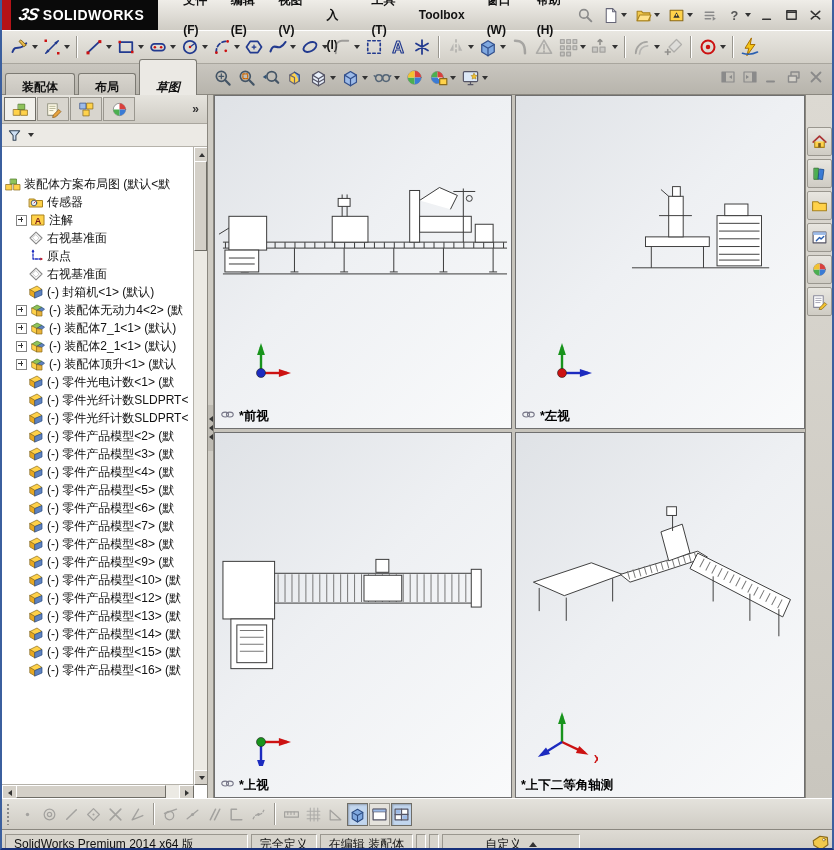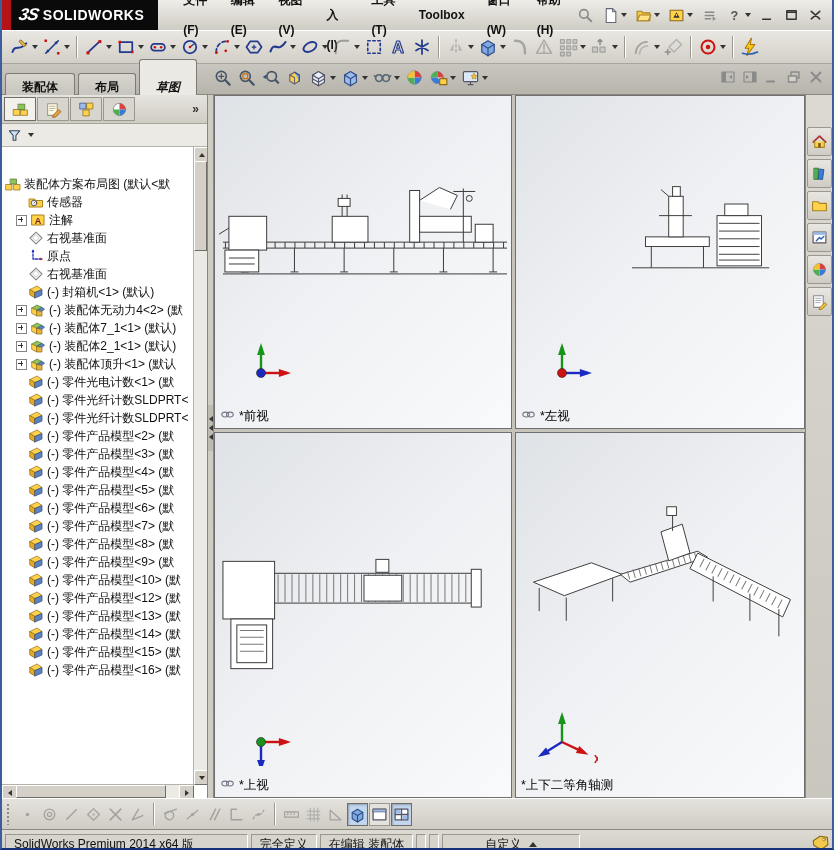--- a/index.html
+++ b/index.html
@@ -65,21 +65,21 @@
   .tri.left{border-top:3px solid transparent;border-bottom:3px solid transparent;border-right:4px solid #333;}
   .tri.right{border-top:3px solid transparent;border-bottom:3px solid transparent;border-left:4px solid #333;}
   
   #vsplit{width:5px;background:#cfccc4;border-right:1px solid #8a877f;position:relative;}
   #vsplit .handle{position:absolute;top:310px;left:0;width:5px;height:46px;background:#bdbab2;display:flex;flex-direction:column;align-items:center;justify-content:center;gap:3px;}
   
   #viewgrid{flex:1;display:grid;grid-template-columns:298px 3px 1fr;grid-template-rows:334px 3px 1fr;background:#b7b4ac;}
   .gsplit{background:#c6c3bb;}
   .pane{position:relative;border:1px solid #6f6f6f;background:linear-gradient(135deg,#dfe2e6 0%,#eef0f3 45%,#f9fafb 100%);overflow:hidden;}
   .pane .scene{position:absolute;inset:0;width:100%;height:100%;}
-  .vlabel{position:absolute;left:5px;bottom:3px;display:flex;align-items:center;gap:4px;font-weight:normal;font-size:12.5px;color:#000;}
+  .vlabel{position:absolute;left:5px;bottom:3px;display:flex;align-items:center;gap:4px;font-weight:bold;font-size:12.5px;color:#000;}
   .triad{position:absolute;left:18px;bottom:28px;}
   
   #taskpane{width:26px;background:linear-gradient(180deg,#dcd9d2,#c9c6be);border-left:1px solid #8a877f;display:flex;flex-direction:column;align-items:center;padding-top:32px;gap:3px;}
   .tpbtn{width:23px;height:27px;display:flex;align-items:center;justify-content:center;border:1px solid #9a978f;background:linear-gradient(180deg,#e8e6e0,#cfccc4);border-radius:2px;}
   
   #bottombar{height:30px;display:flex;align-items:center;background:linear-gradient(180deg,#e4e2dc,#cfccc4);border-top:1px solid #fff;padding-left:4px;gap:1px;}
   .drag-dots{width:5px;height:22px;margin-right:5px;background-image:radial-gradient(#8a8a8a 35%,transparent 40%);background-size:4px 4px;}
   .tbtn.pressed{border:1px solid #6f6d66;background:#c2d6ee;box-shadow:inset 1px 1px 2px rgba(0,0,0,.25);}
   .tbtn.raised{border:1px solid #9a978f;background:#e4e2dc;}
   

